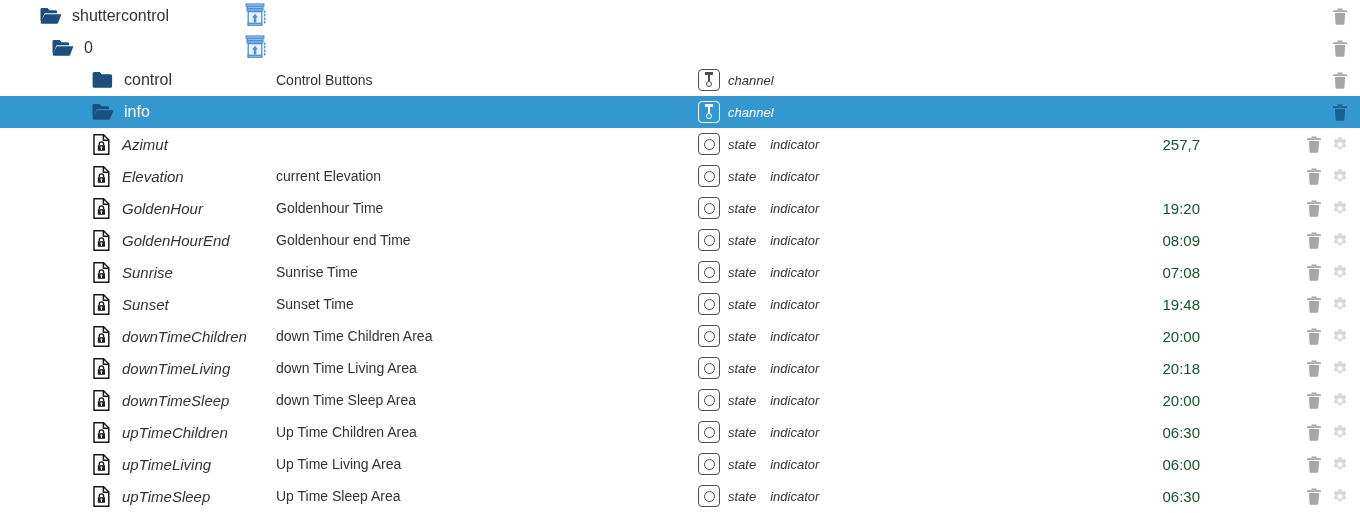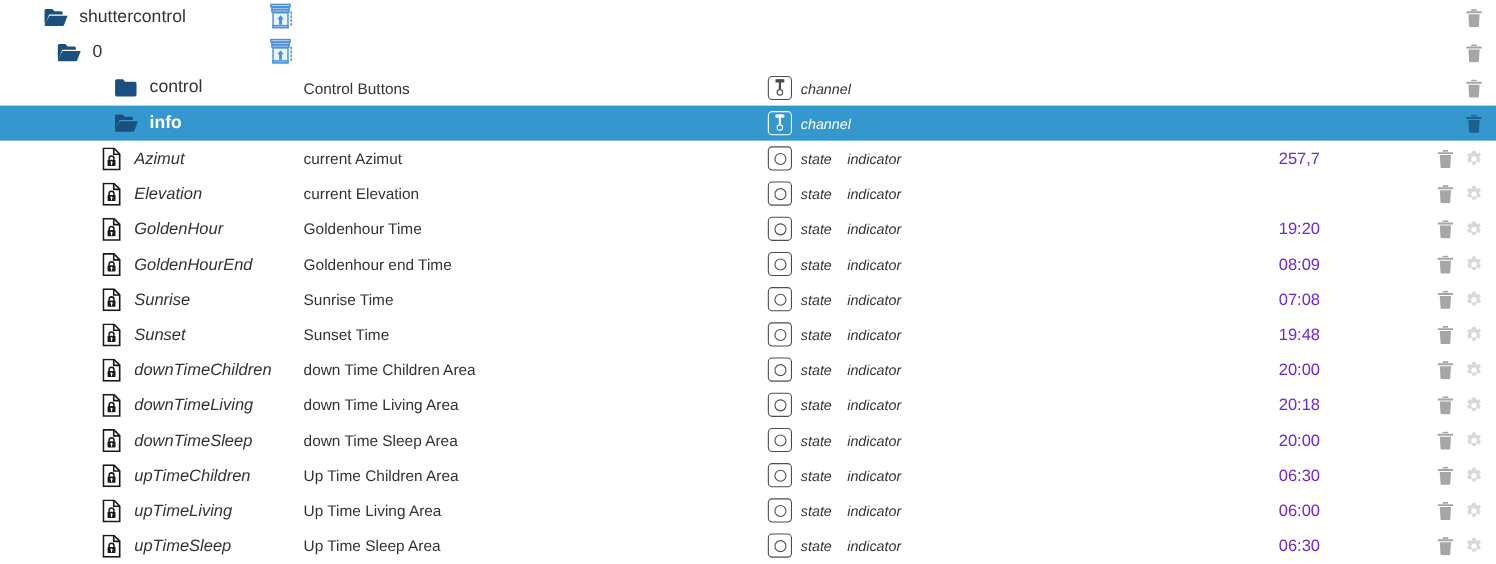--- a/index.html
+++ b/index.html
@@ -34,25 +34,25 @@
   }
   .c-name .ico { width: 22px; height: 22px; flex: 0 0 22px;
                  display: flex; align-items: center; justify-content: center; }
   .c-name .label {
     margin-left: 10px;
     color: #333333;
     font-size: 16px;
     white-space: nowrap;
     line-height: 1;
   }
-  .row.selected .c-name .label { color: #ffffff; font-weight: bold; }
+  .row.selected .c-name .label { color: #ffffff; }
 
   .lvl0 .c-name { left: 8px; }
   .lvl1 .c-name { left: 20px; }
-  .lvl2 .c-name { left: 32px; padding-left: 40px; }
+  .lvl2 .c-name { left: 20px; padding-left: 40px; }
   .lvl3 .c-name { left: 58px; font-style: italic; }
 
   .lvl0 .label, .lvl1 .label { font-size: 16px; }
   .lvl3 .label { font-size: 15px; }
 
   
   .c-desc {
     position: absolute;
     left: 240px; top: 0;
     height: 32px;
@@ -121,21 +121,21 @@
     width: 11px; height: 11px; border-radius: 50%;
     border: 1.8px solid #4d4d4d;
   }
 
   
   .c-value {
     position: absolute;
     left: 1000px; top: 0;
     width: 200px; height: 32px;
     display: flex; align-items: center; justify-content: flex-end;
-    color: #6d28d9; font-size: 15px; line-height: 1;
+    color: #14532d; font-size: 15px; line-height: 1;
   }
 
   
   .c-actions {
     position: absolute;
     right: 12px; top: 0;
     height: 32px;
     display: flex; align-items: center; gap: 10px;
   }
   .act { width: 16px; height: 17px; display: flex;
@@ -308,24 +308,20 @@
             <path d="M1.0 0.8 H10.6 L15.8 6.0 V20.2 H1.0 Z" fill="#ffffff" stroke="#1a1a1a" stroke-width="1.5"></path>
             <path d="M10.4 1.0 V6.2 H15.6" fill="none" stroke="#1a1a1a" stroke-width="1.5"></path>
             <path d="M6.2 11.3 V10.1 A2.2 2.2 0 0 1 10.6 10.1 V11.3" fill="none" stroke="#1a1a1a" stroke-width="1.4"></path>
             <rect x="4.8" y="11.2" width="7.2" height="5.6" rx="0.6" fill="#1a1a1a"></rect>
             <circle cx="8.4" cy="13.6" r="1.0" fill="#ffffff"></circle>
             <rect x="7.9" y="13.9" width="1.0" height="2.1" fill="#ffffff"></rect>
           </svg>
         </span>
         <span class="label">Azimut</span>
       </div>
-      <div class="c-desc">
-        <span class="dico"></span>
-        <span class="dtext">current Azimut</span>
-      </div>
       <div class="c-type">
         <span class="badge">
           <span class="g-state"></span>
         </span>
         <span class="tlabel">state</span>
         <span class="tlabel2">indicator</span>
       </div>
       <div class="c-value">257,7</div>
       <div class="c-actions">
         <span class="act">

